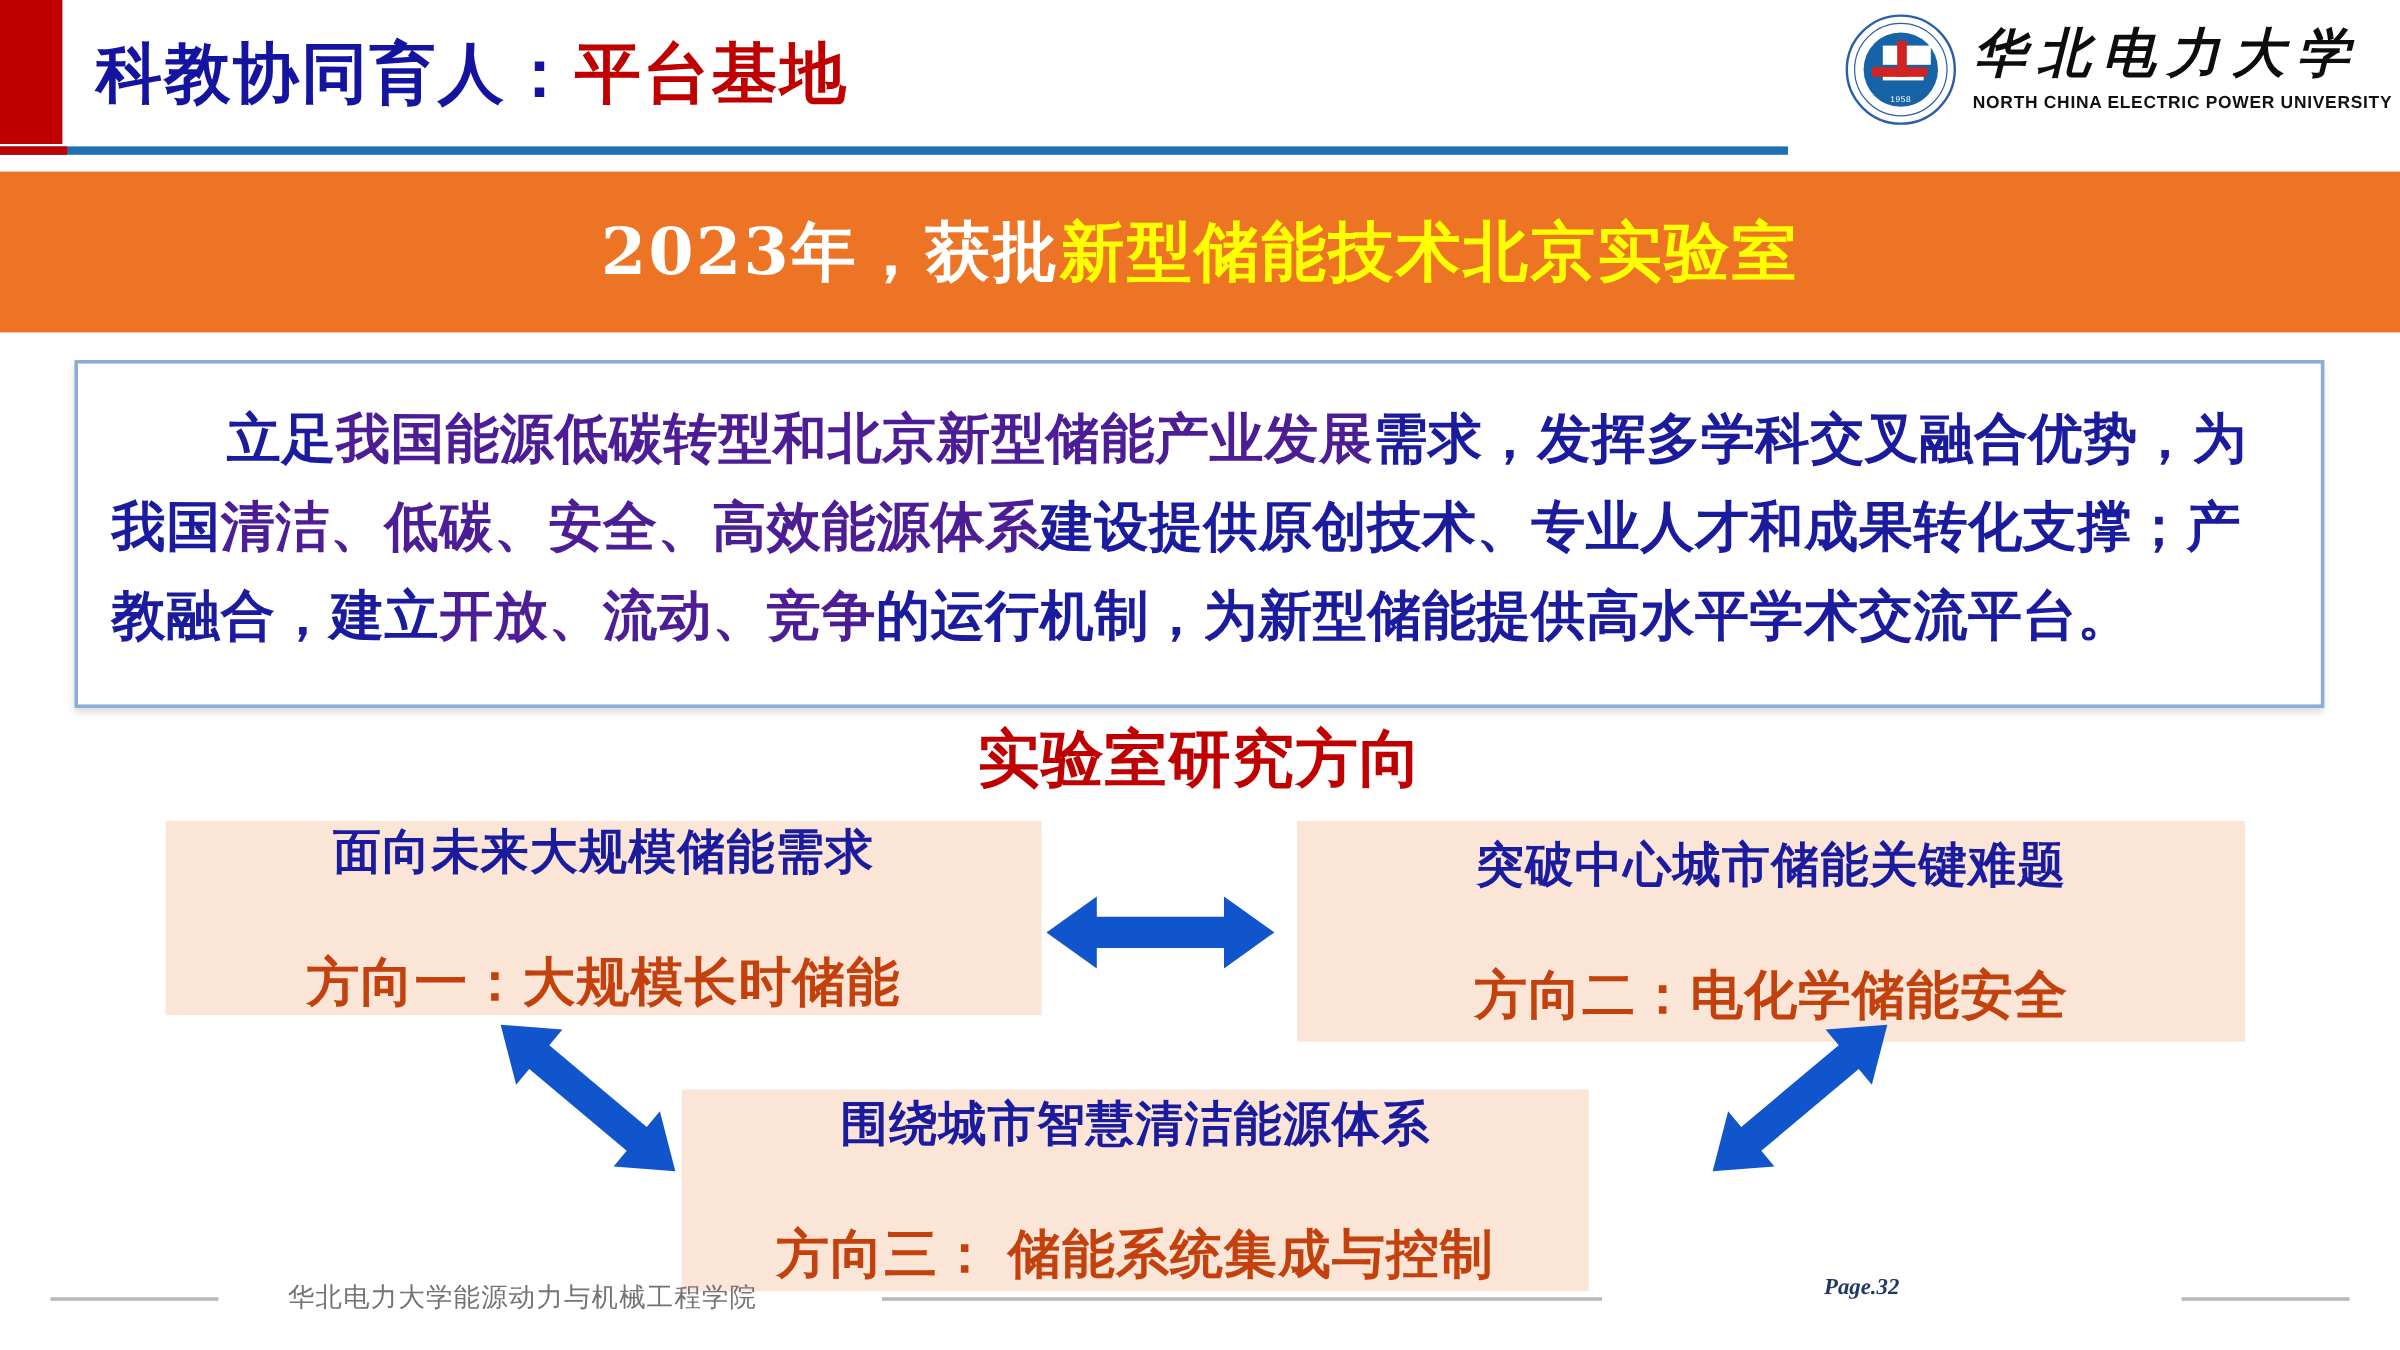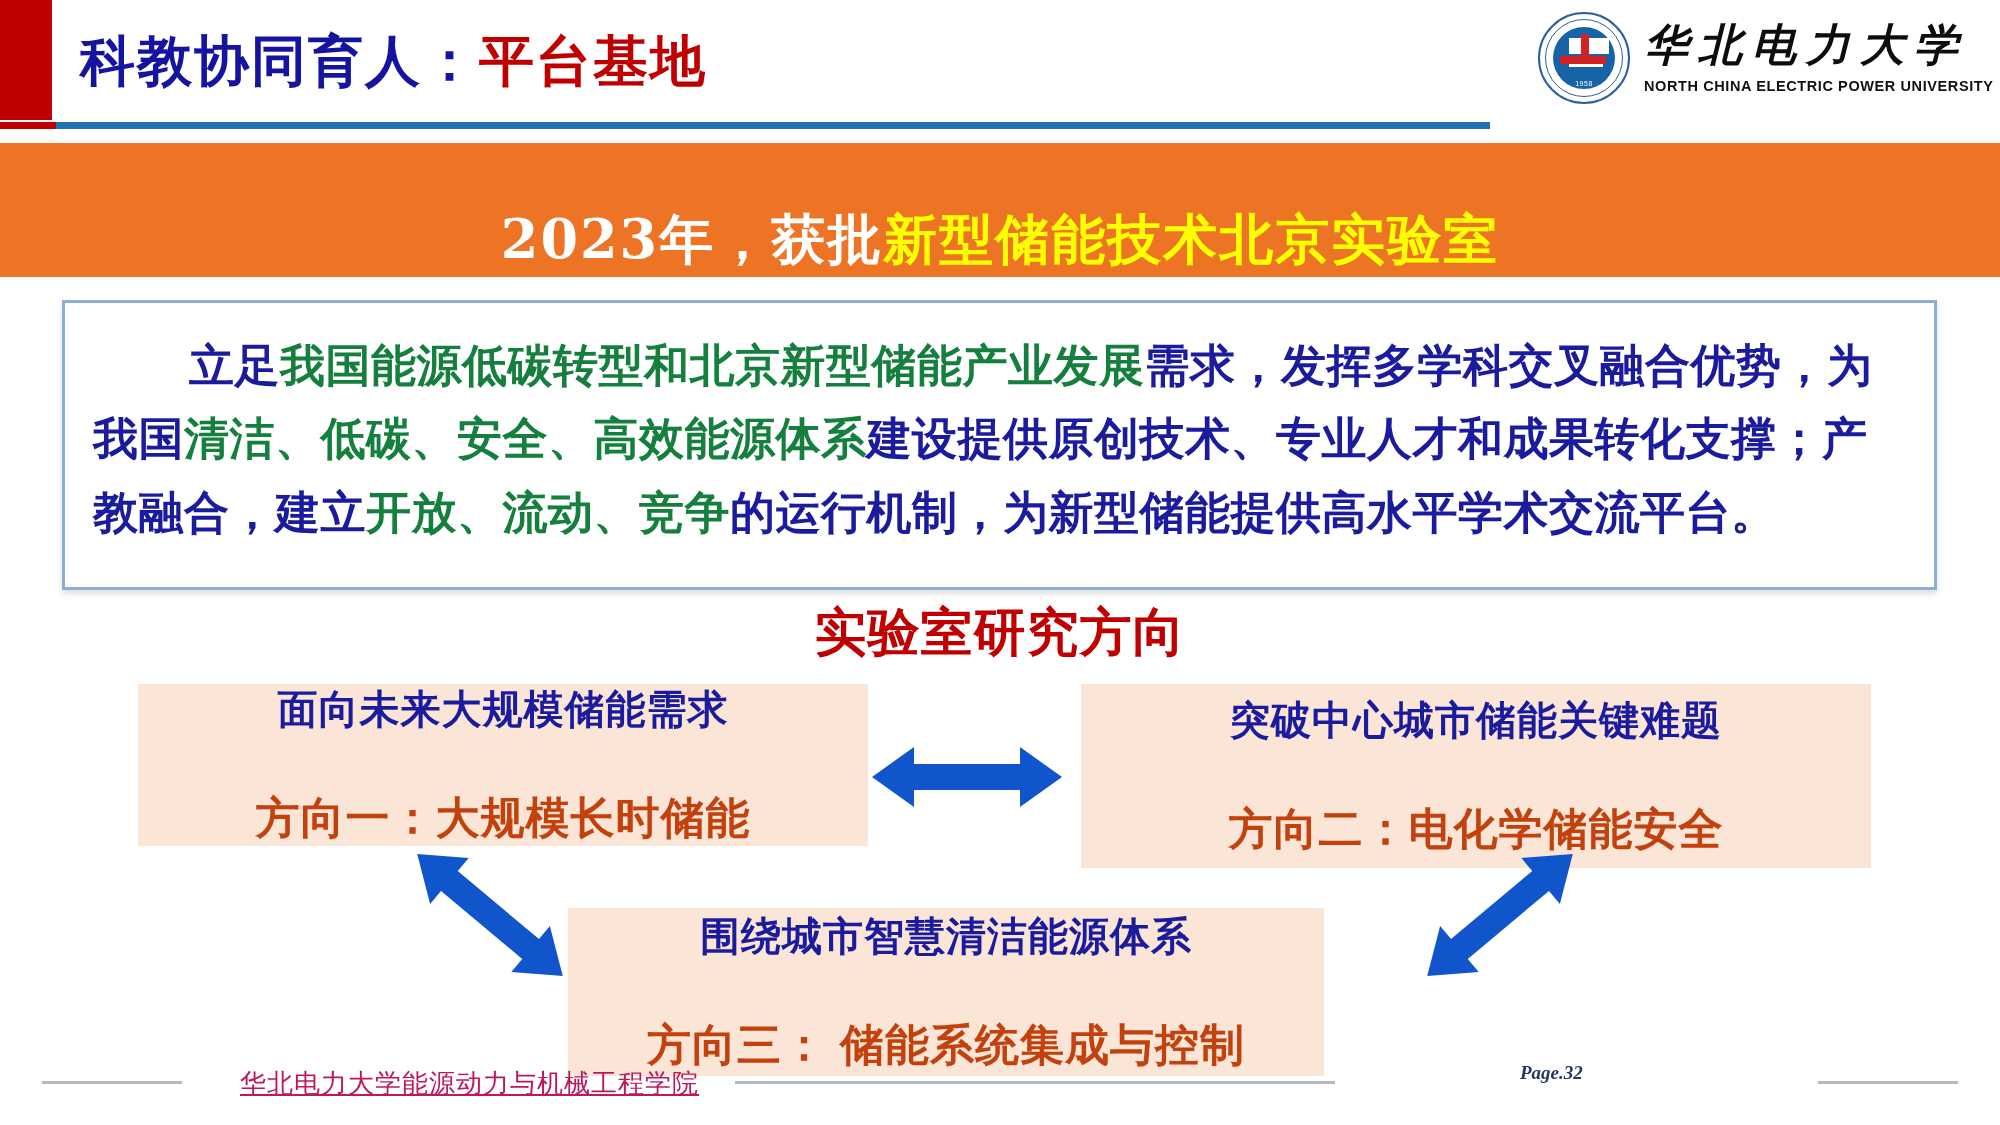--- a/index.html
+++ b/index.html
@@ -28,34 +28,34 @@
   .lm-red{position:absolute;left:22px;top:44px;width:46px;height:8px;background:#d32222;}
   .lm-red2{position:absolute;left:43px;top:22px;width:8px;height:30px;background:#d32222;}
   .lm-year{position:absolute;left:0;right:0;bottom:17px;text-align:center;color:#fff;font-size:7px;letter-spacing:.5px;}
   .logo-txt{margin-left:14px;}
   .logo-cn{font-family:"DejaVu Serif","Liberation Serif",serif;font-size:44px;font-weight:bold;
            color:#0d0d0d;letter-spacing:10px;line-height:1;font-style:italic;}
   .logo-en{margin-top:11px;font-size:14.5px;font-weight:bold;color:#111;letter-spacing:.6px;white-space:nowrap;}
 
   
   .banner{position:absolute;left:0;top:143px;width:2000px;height:134px;background:#ed7424;
-          display:flex;align-items:flex-end;justify-content:center;}
+          display:flex;align-items:center;justify-content:center;}
   .banner-txt{font-size:54px;font-weight:bold;letter-spacing:2px;white-space:nowrap;
               font-family:"DejaVu Serif","Liberation Serif",serif;}
   .b-white{color:#ffffff;}
   .b-yellow{color:#ffff00;}
 
   
   .para-box{position:absolute;left:62px;top:300px;width:1875px;height:290px;
             background:#ffffff;border:3px solid #8cadd8;box-sizing:border-box;
             box-shadow:0 4px 6px rgba(0,0,0,.13);}
   .para{position:absolute;left:28px;top:26px;width:1818px;
         font-size:45px;font-weight:bold;line-height:1.63;letter-spacing:.5px;}
   .p-blue{color:#1b1b9e;}
-  .p-red{color:#15803d;}
+  .p-red{color:#4c1d95;}
   .para .ln{display:block;white-space:nowrap;}
   .para .ln.first{text-indent:96px;}
 
   
   .sec-head{position:absolute;left:0;top:598px;width:2000px;text-align:center;
             font-size:52px;font-weight:bold;color:#c00000;letter-spacing:1px;}
 
   
   .dbox{position:absolute;background:#fae5d7;display:flex;flex-direction:column;
         align-items:center;justify-content:center;gap:32px;}
@@ -64,21 +64,21 @@
   #dbox1{left:138px;top:684px;width:730px;height:162px;}
   #dbox2{left:1065px;top:684px;width:790px;height:184px;margin-left:16px;}
   #dbox3{left:568px;top:908px;width:756px;height:168px;}
 
   
   .arrow{position:absolute;}
   
   .ftr-line-l{position:absolute;left:42px;top:1081px;width:140px;height:3px;background:#b9b9b9;}
   .ftr-line-r{position:absolute;right:42px;top:1081px;width:140px;height:3px;background:#b9b9b9;}
   .ftr-line-m{position:absolute;left:735px;top:1081px;width:600px;height:3px;background:#b9b9b9;}
-  .ftr-left{position:absolute;left:240px;top:1066px;font-size:26px;color:#be185d;letter-spacing:1px;text-decoration:underline;}
+  .ftr-left{position:absolute;left:240px;top:1066px;font-size:22px;color:#737373;letter-spacing:1px;}
   .ftr-right{position:absolute;left:1520px;top:1062px;font-size:19px;color:#1f3864;font-style:italic;
              font-family:"Liberation Serif","DejaVu Serif",serif;font-weight:bold;}
 </style>
 </head>
 <body>
 
 <div class="slide">
 
   <div class="hdr-redbar"></div>
   <div class="hdr-bluebar"></div>

